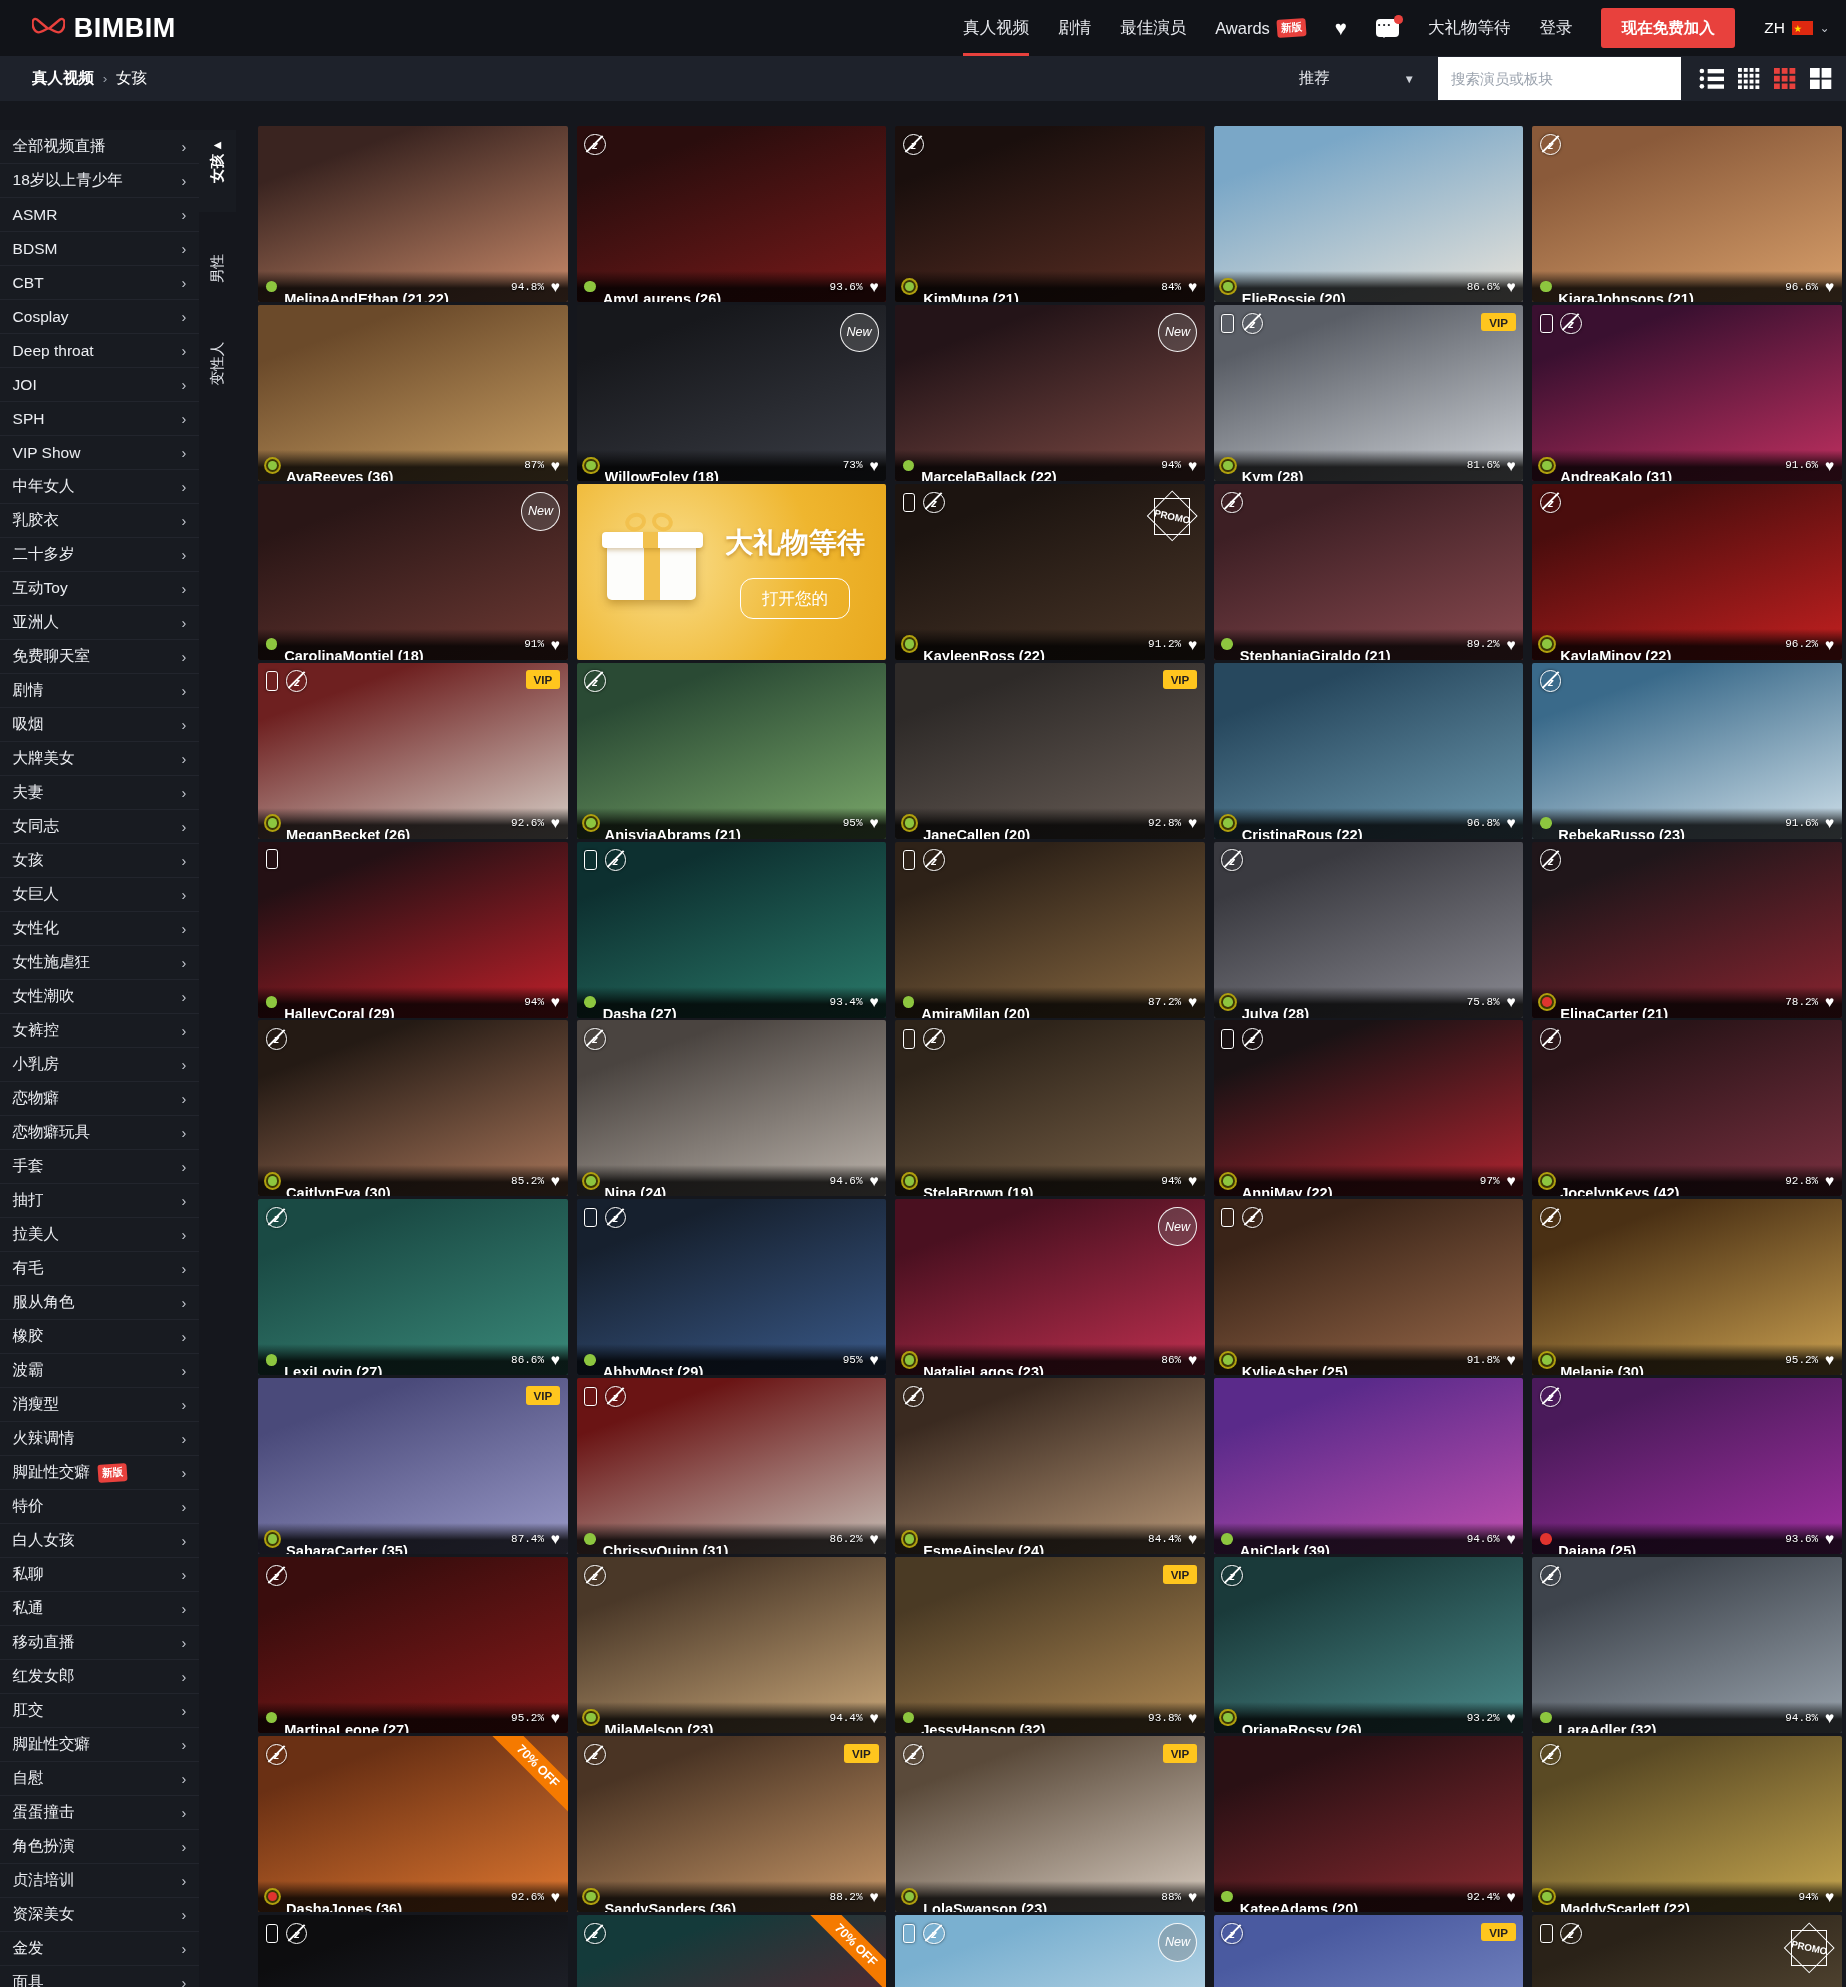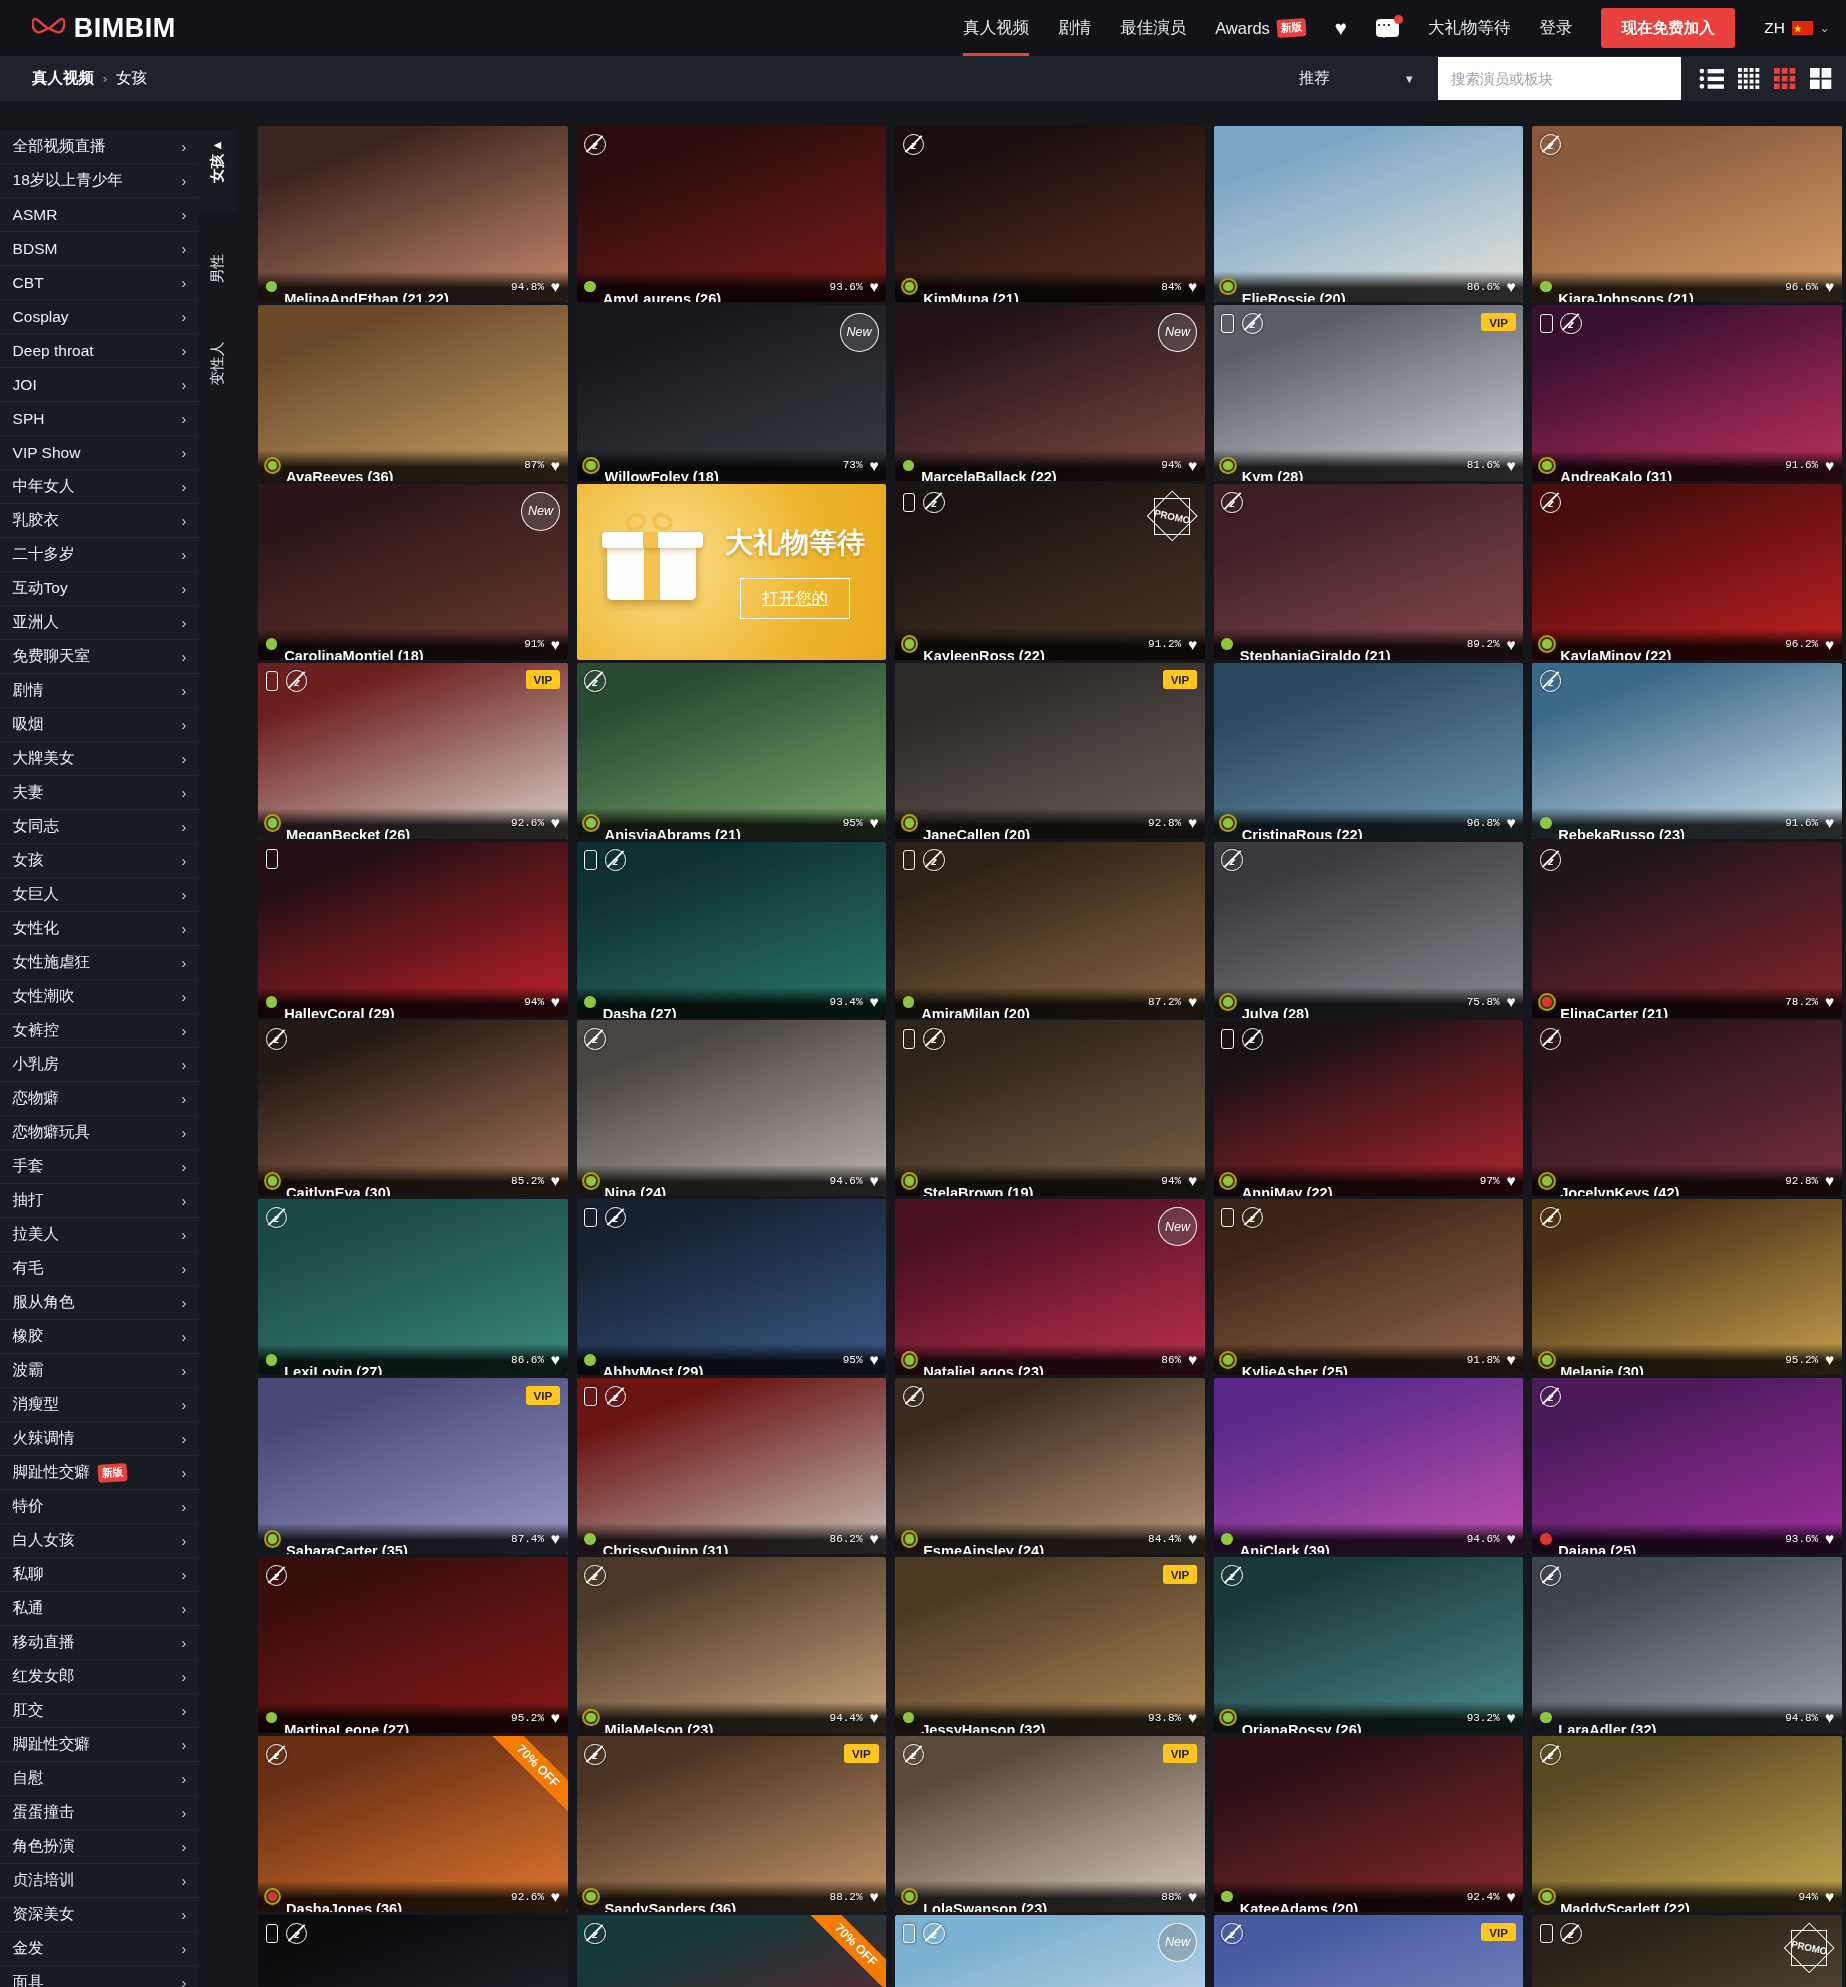--- a/index.html
+++ b/index.html
@@ -122,21 +122,21 @@
   .gift .lid { position:absolute; left:0; top:11.6px; width:101px; height:15.5px; background:#fff;
     border-radius:3.9px; box-shadow:0 1.9px 4.9px rgba(140,90,0,.35); }
   .gift .lid::before { content:""; position:absolute; left:41px; top:0; width:15.5px; height:15.5px;
     background:#f2c14e; }
   .gift .bow { position:absolute; left:23px; top:-7.8px; width:21.3px; height:17.5px;
     border:4.9px solid #f2c14e; border-radius:50% 50% 50% 50%; transform:rotate(-20deg); }
   .gift .bow.b2 { left:50px; transform:rotate(20deg); }
   .promo-right { display:flex; flex-direction:column; align-items:center; gap:15.5px; z-index:1; }
   .promo-title { font-size:28px; font-weight:bold; color:#fff; text-shadow:0 1.9px 3.9px rgba(150,90,0,.5); }
   .promo-btn { border:1.9px solid #fff; background:transparent; color:#fff; font-size:16.5px;
-    padding:8.7px 21.3px; border-radius:0; cursor:pointer;text-decoration:underline; }
+    padding:8.7px 21.3px; border-radius:13px; cursor:pointer; }
 </style>
 </head>
 <body>
 
 <div class="header">
   <div class="logo">
     <svg width="33" height="23" viewBox="0 0 36 24">
       <path d="M17.2 12 L5.5 2.2 C2.4.4.6 2.6.6 6.3c0 4.8 2.6 9.9 6.6 9.9 2.7 0 5-1.6 10-4.2z" fill="none" stroke="#e8413d" stroke-width="2.6"></path>
       <path d="M18.8 12 L30.5 2.2 c3.1-1.8 4.9.4 4.9 4.1 0 4.8-2.6 9.9-6.6 9.9-2.7 0-5-1.6-10-4.2z" fill="none" stroke="#e8413d" stroke-width="2.6"></path>
     </svg>

